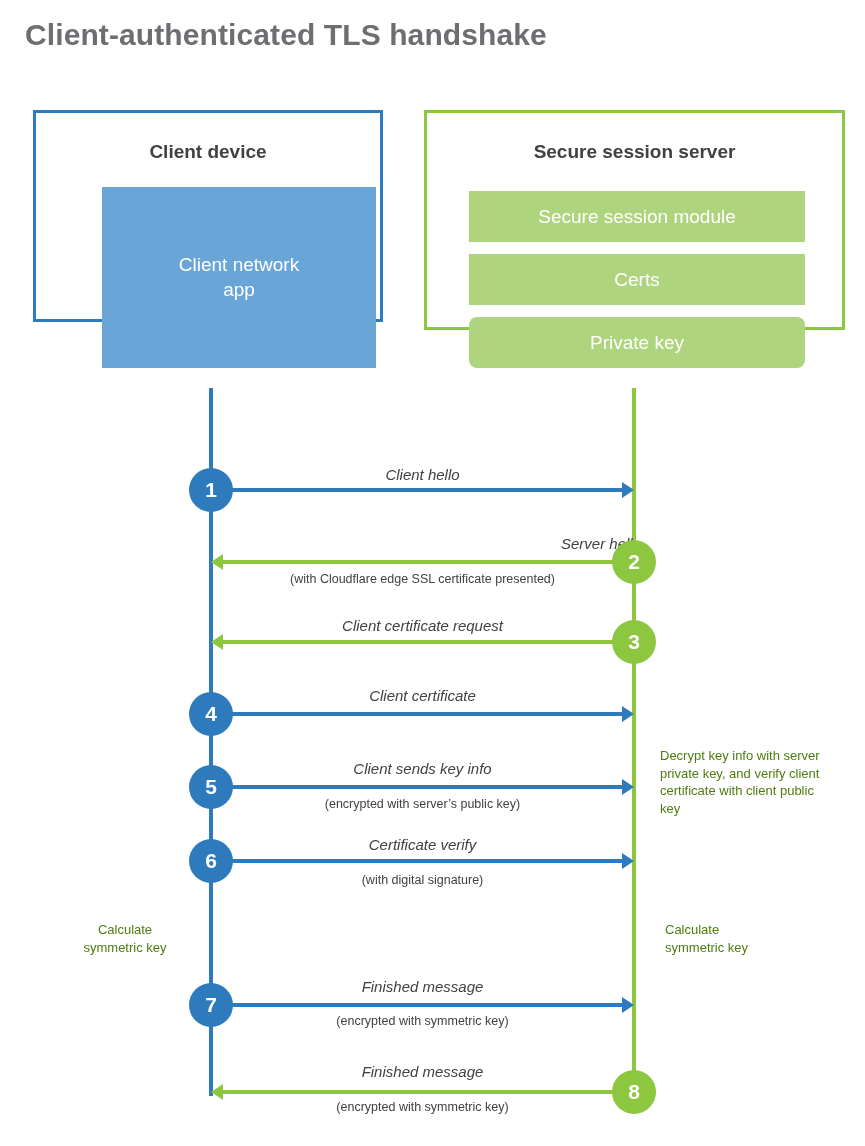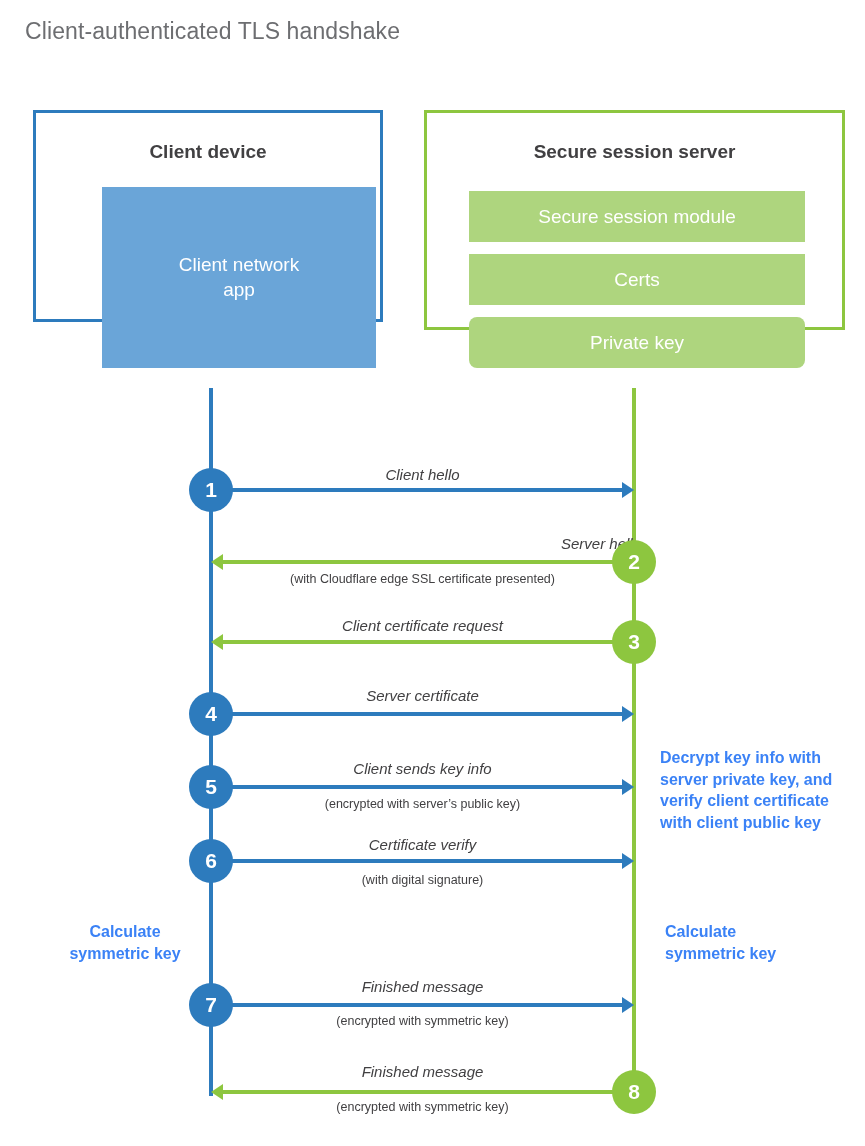--- a/index.html
+++ b/index.html
@@ -13,22 +13,22 @@
     position: relative;
     font-family: "Liberation Sans", "DejaVu Sans", sans-serif;
     overflow: hidden;
   }
   #canvas { position: absolute; inset: 0; width: 865px; height: 1146px; }
 
   
   .page-title {
     position: absolute;
     left: 25px; top: 18px;
-    font-size: 23px;
-    font-weight: 400;
+    font-size: 30px;
+    font-weight: 700;
     color: #6d6e71;
     letter-spacing: 0.1px;
     white-space: nowrap;
   }
 
   
   .panel {
     position: absolute;
     background: #ffffff;
   }
@@ -154,24 +154,23 @@
     position: absolute;
     text-align: center;
     color: #414042;
     font-size: 12.5px;
     white-space: nowrap;
   }
 
   
   .side-note {
     position: absolute;
-    color: #3b82f6;
-    font-size: 16px;
+    color: #4d7c0f;
+    font-size: 13px;
     line-height: 1.35;
-    font-weight: bold;
   }
   .side-note.center { text-align: center; }
   .side-note.leftalign { text-align: left; }
 </style>
 </head>
 <body>
 
 <div id="canvas">
 
   <div class="page-title">Client-authenticated TLS handshake</div>
@@ -208,21 +207,21 @@
     </div>
   <div class="step-circle green" style="left:612px; top:540px;">2</div>
   <div class="msg-sub" style="left:211px; top:572px; width:423px;">(with Cloudflare edge SSL certificate presented)</div>
 
   <div class="msg-label" style="left:211px; top:617px; width:423px;">Client certificate request</div>
   <div class="arrow green left" style="left:222px; top:640px; width:412px;">
       <i class="head"></i>
     </div>
   <div class="step-circle green" style="left:612px; top:620px;">3</div>
 
-  <div class="msg-label" style="left:211px; top:687px; width:423px;">Server certificate</div>
+  <div class="msg-label" style="left:211px; top:687px; width:423px;">Client certificate</div>
   <div class="arrow blue right" style="left:211px; top:712px; width:412px;">
       <i class="head"></i>
     </div>
   <div class="step-circle blue" style="left:189px; top:692px;">4</div>
 
   <div class="msg-label" style="left:211px; top:760px; width:423px;">Client sends key info</div>
   <div class="arrow blue right" style="left:211px; top:785px; width:412px;">
       <i class="head"></i>
     </div>
   <div class="step-circle blue" style="left:189px; top:765px;">5</div>

